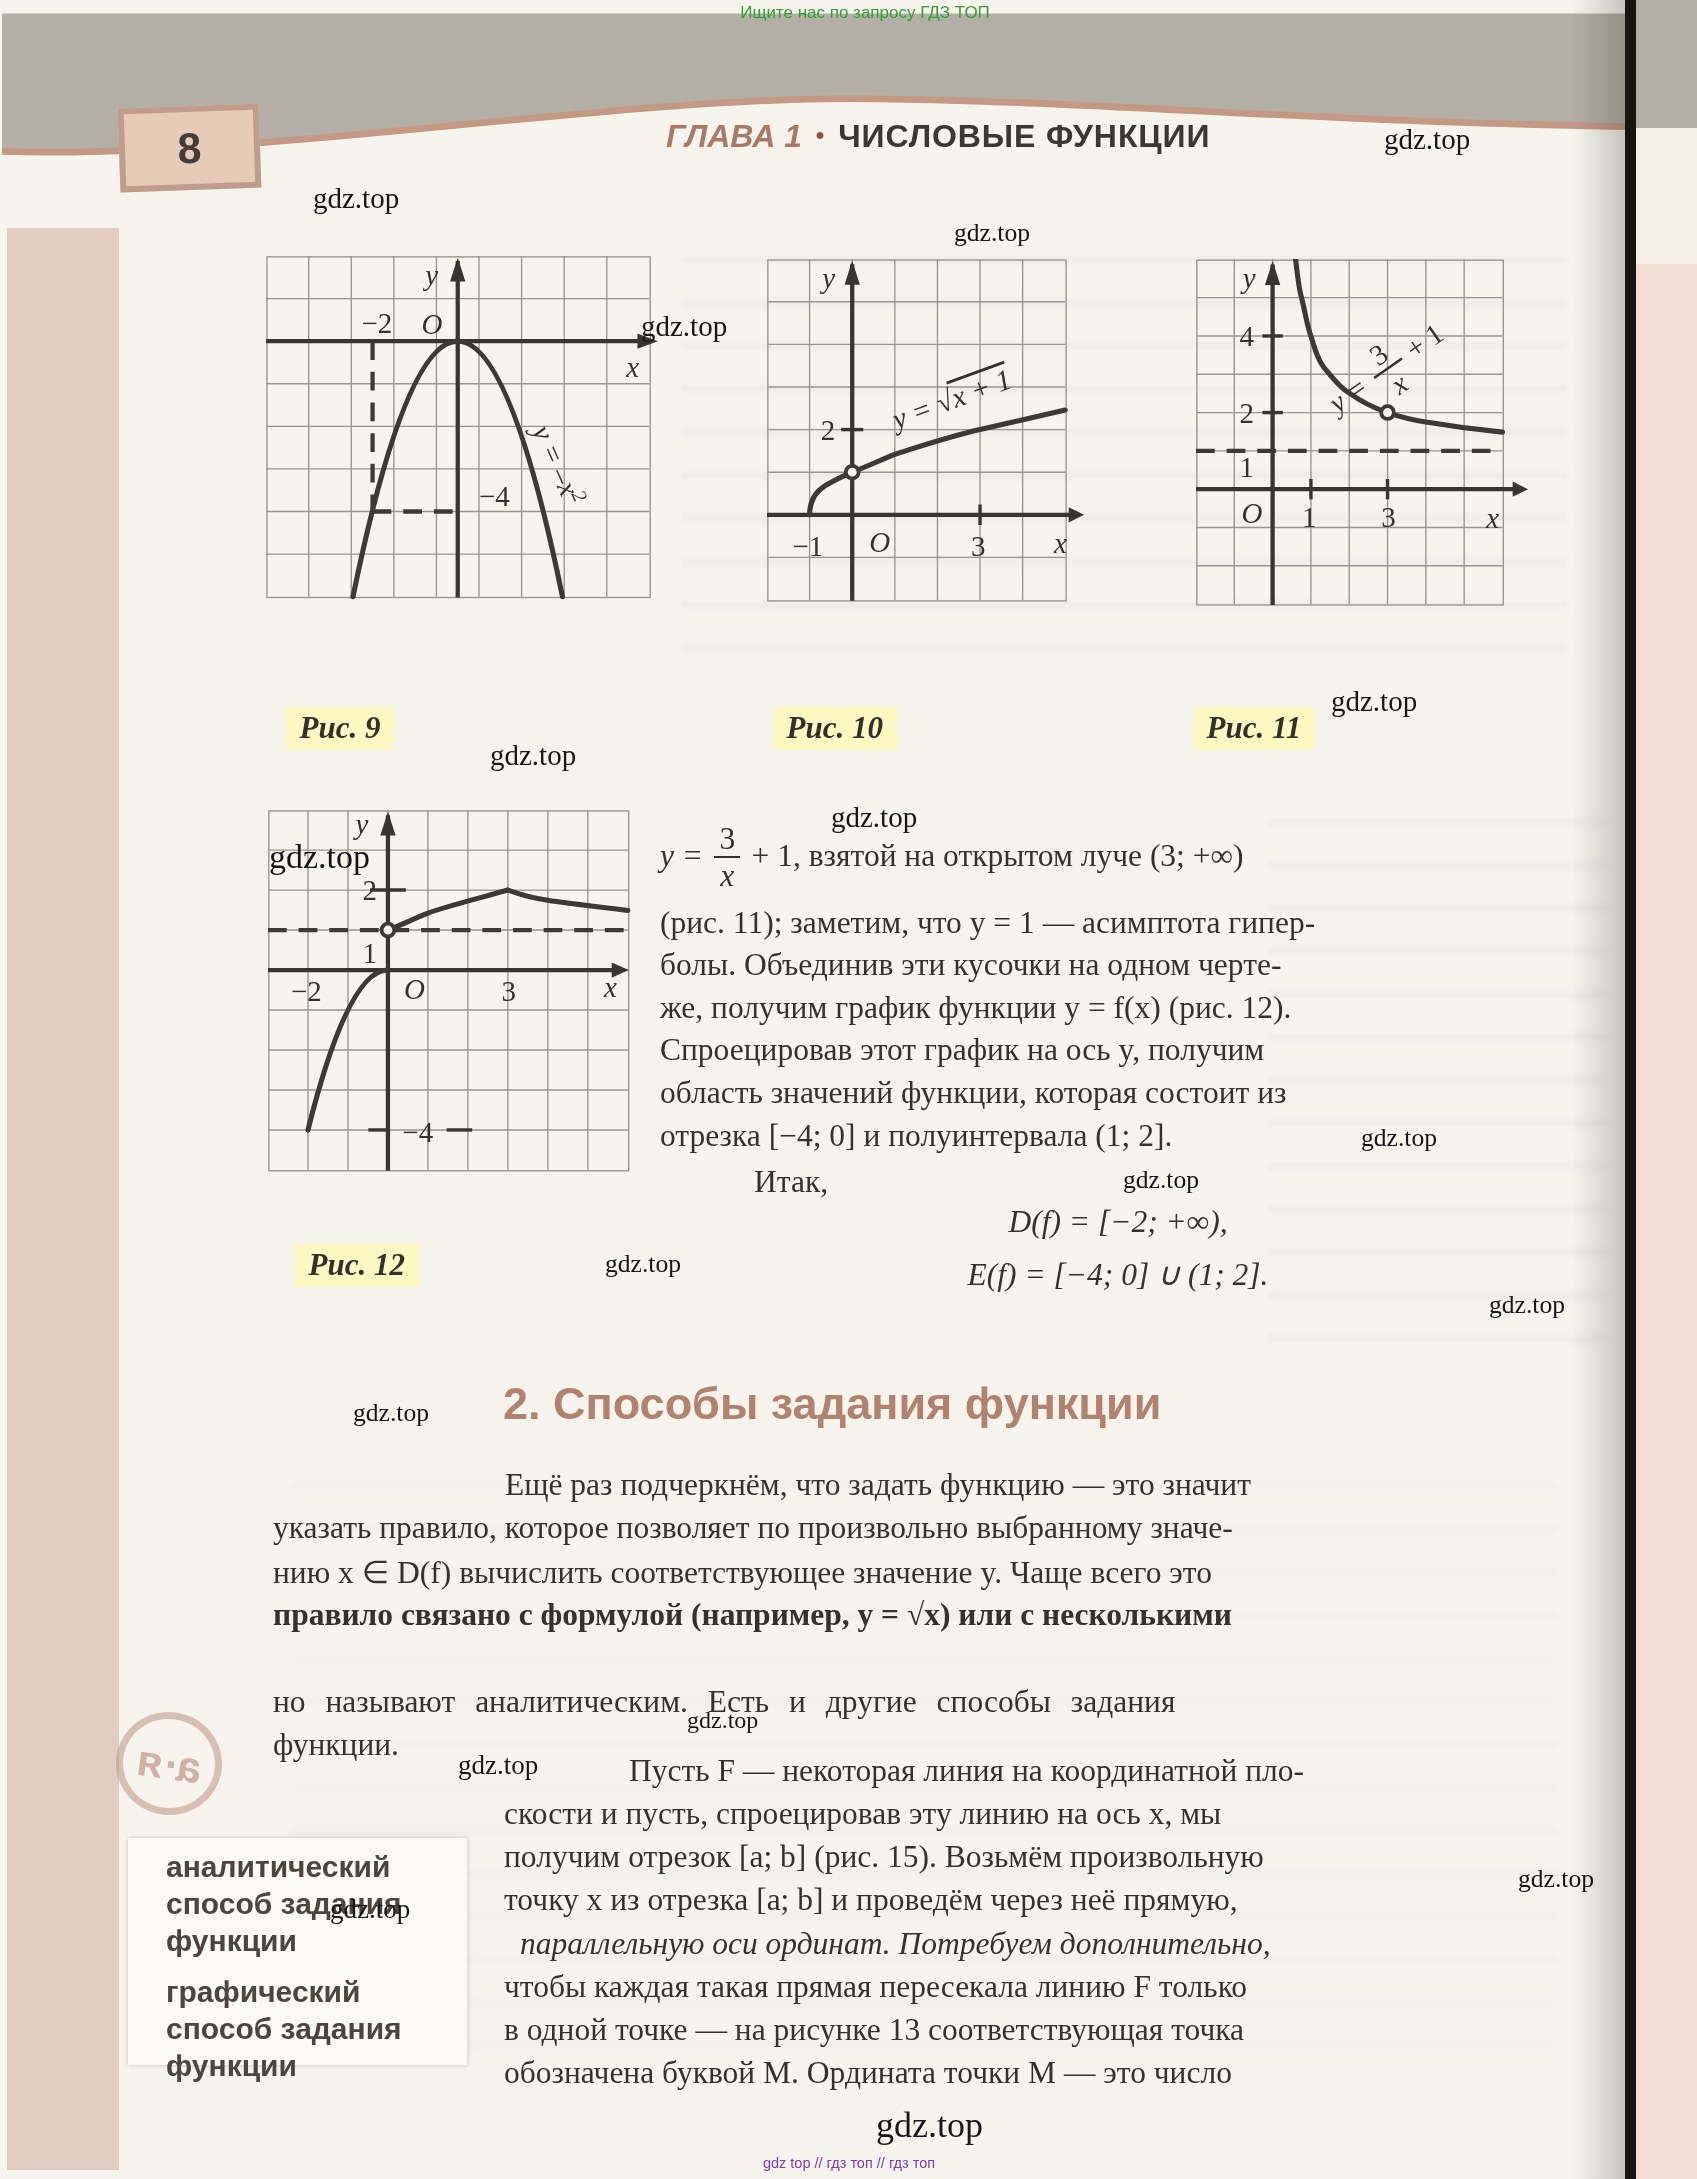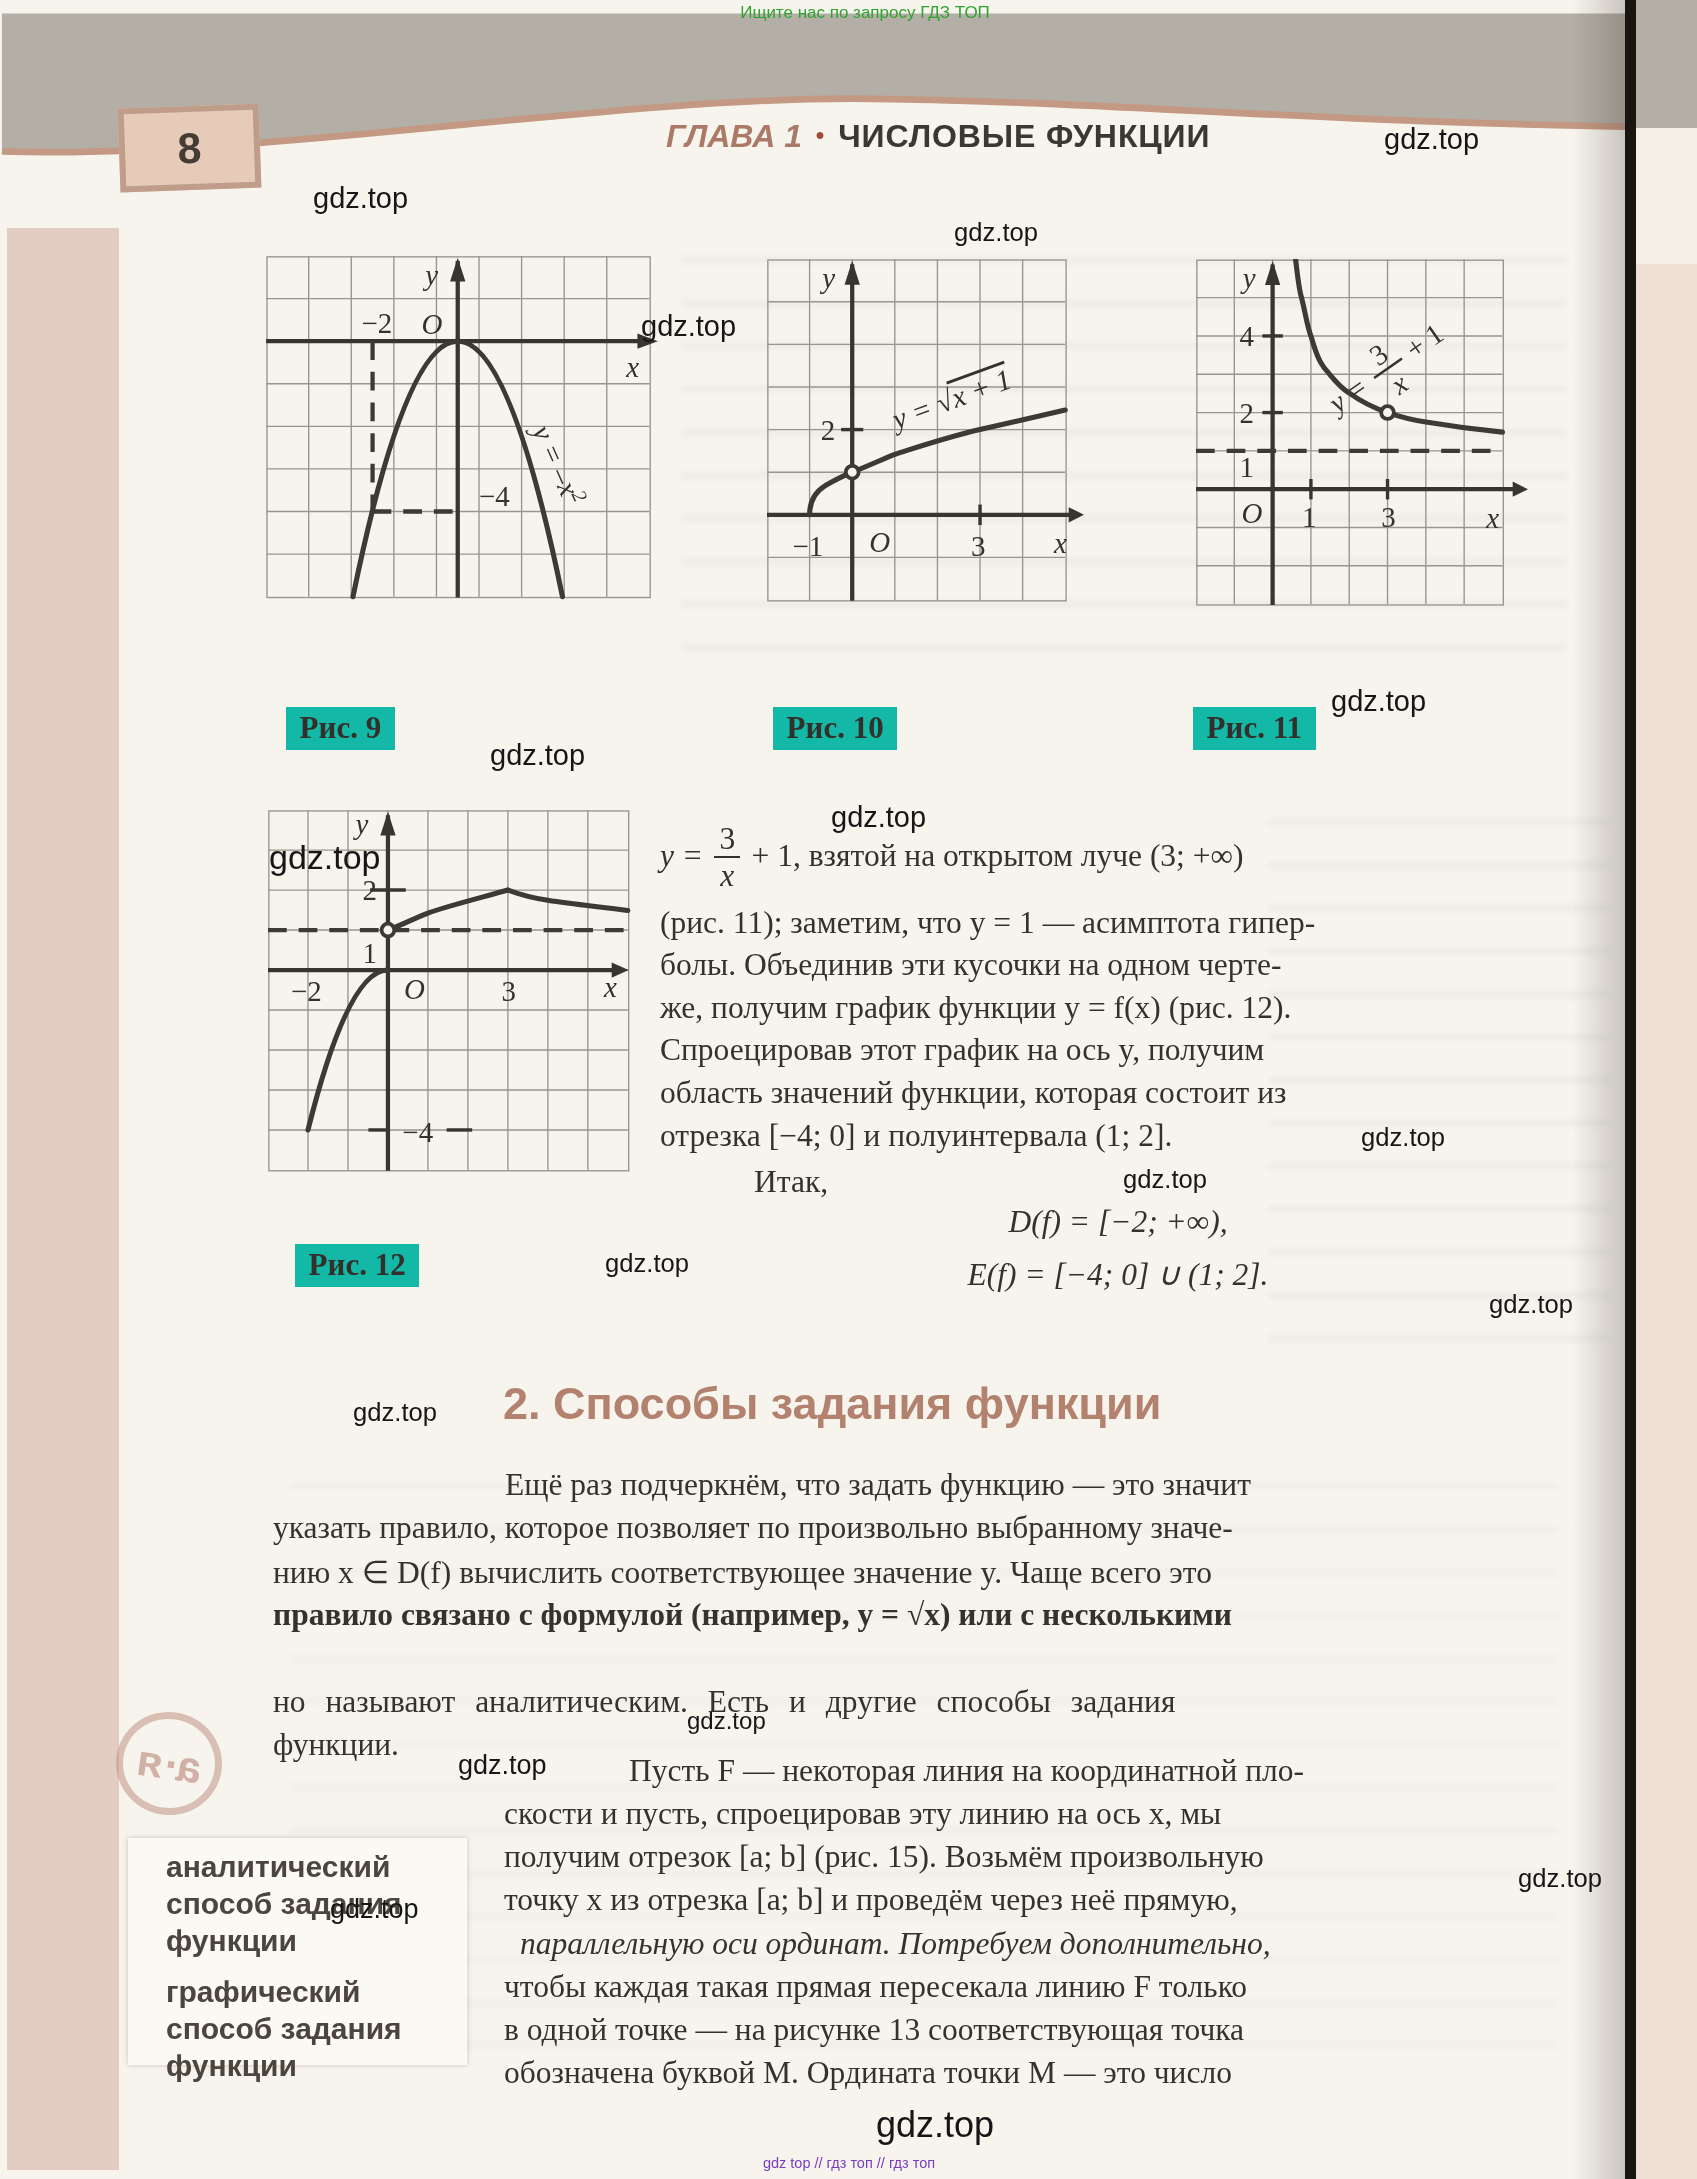--- a/index.html
+++ b/index.html
@@ -1,19 +1,19 @@
 <!DOCTYPE html>
 <html style="font-size:13.6px"><head>
 <meta charset="utf-8">
 <style>
   html,body{margin:0;padding:0;background:#888;}
   .page{position:relative;width:1698px;height:2180px;background:#f7f4ee;overflow:hidden;
         font-family:"Liberation Serif",serif;color:#35312c;}
   .abs{position:absolute;}
-  .wm{position:absolute;color:#161616;font-family:Liberation Sans, sans-serif;font-weight:400;white-space:nowrap;z-index:40;}
+  .wm{position:absolute;color:#161616;font-family:Liberation Serif, serif;font-weight:400;white-space:nowrap;z-index:40;}
   .promo{position:absolute;top:3.4px;left:0;width:100%;text-align:center;font-family:"Liberation Sans",sans-serif;
          font-size:17px;color:#2fa32f;z-index:50;margin-left:16px;}
   .footer{position:absolute;top:2155px;left:0;width:100%;text-align:center;font-family:"Liberation Sans",sans-serif;
           font-size:14.5px;color:#7a3cc2;z-index:50;}
   .pagebox{position:absolute;left:119px;top:106px;width:129px;height:72px;background:#e6cbb8;
            border:6px solid #c09d8b;transform:rotate(-2deg);z-index:10;
            display:flex;align-items:center;justify-content:center;
            font-family:"Liberation Sans",sans-serif;font-weight:bold;font-size:43px;color:#453d35;}
   .chapter{position:absolute;top:118px;left:666px;z-index:10;white-space:nowrap;font-family:"Liberation Sans",sans-serif;}
   .chapter .ch1{font-style:italic;font-weight:bold;font-size:32px;color:#aa7a66;}
@@ -30,22 +30,22 @@
   .figure svg{display:block;}
   .grid line,.grid rect{stroke:#9a958c;stroke-width:1.6;fill:none;}
   .axis{stroke:#383430;stroke-width:5;fill:none;}
   .tick{stroke:#383430;stroke-width:4;}
   .curve{stroke:#3d3933;stroke-width:6;fill:none;stroke-linecap:round;}
   .dash{stroke:#3d3933;stroke-width:5;fill:none;stroke-dasharray:22 14;}
   .arrow{fill:#383430;stroke:none;}
   .flabel{font-family:"Liberation Serif",serif;font-style:italic;font-size:34px;fill:#35312c;}
   .fnum{font-family:"Liberation Serif",serif;font-size:34px;fill:#35312c;}
   .opendot{fill:#f7f4ee;stroke:#3d3933;stroke-width:4.5;}
-  .chip{position:absolute;background:#14b8a6;color:#33302b;font-family:"Liberation Serif",serif;
-        font-weight:bold;font-size:31px;padding:2.6px 13.6px 4.3px 13.6px;z-index:6;white-space:nowrap;}
+  .chip{position:absolute;background:#fef9c3;color:#33302b;font-family:"Liberation Serif",serif;
+        font-weight:bold;font-style:italic;font-size:31px;padding:2.6px 13.6px 4.3px 13.6px;z-index:6;white-space:nowrap;}
   .ln{position:absolute;font-size:31.5px;white-space:nowrap;z-index:8;}
   .it{font-style:italic;}
   .frac{display:inline-block;text-align:center;vertical-align:-0.62em;line-height:1.05;margin:0 3.4px;}
   .frac .num{display:block;border-bottom:2.6px solid #35312c;padding:0 5.1px 0.9px 5.1px;}
   .frac .den{display:block;padding-top:0.9px;}
   .heading2{position:absolute;left:503px;top:1378px;font-family:"Liberation Sans",sans-serif;
             font-weight:bold;font-size:45px;color:#b2826e;white-space:nowrap;z-index:8;}
   .sidebox{position:absolute;left:128px;top:1818px;width:339px;height:227px;background:#fbf9f4;
            box-shadow:0 0 5.1px rgba(120,100,90,0.35);z-index:6;margin-top:20px;}
   .sideterm{position:absolute;left:38px;font-family:"Liberation Sans",sans-serif;font-weight:bold;

